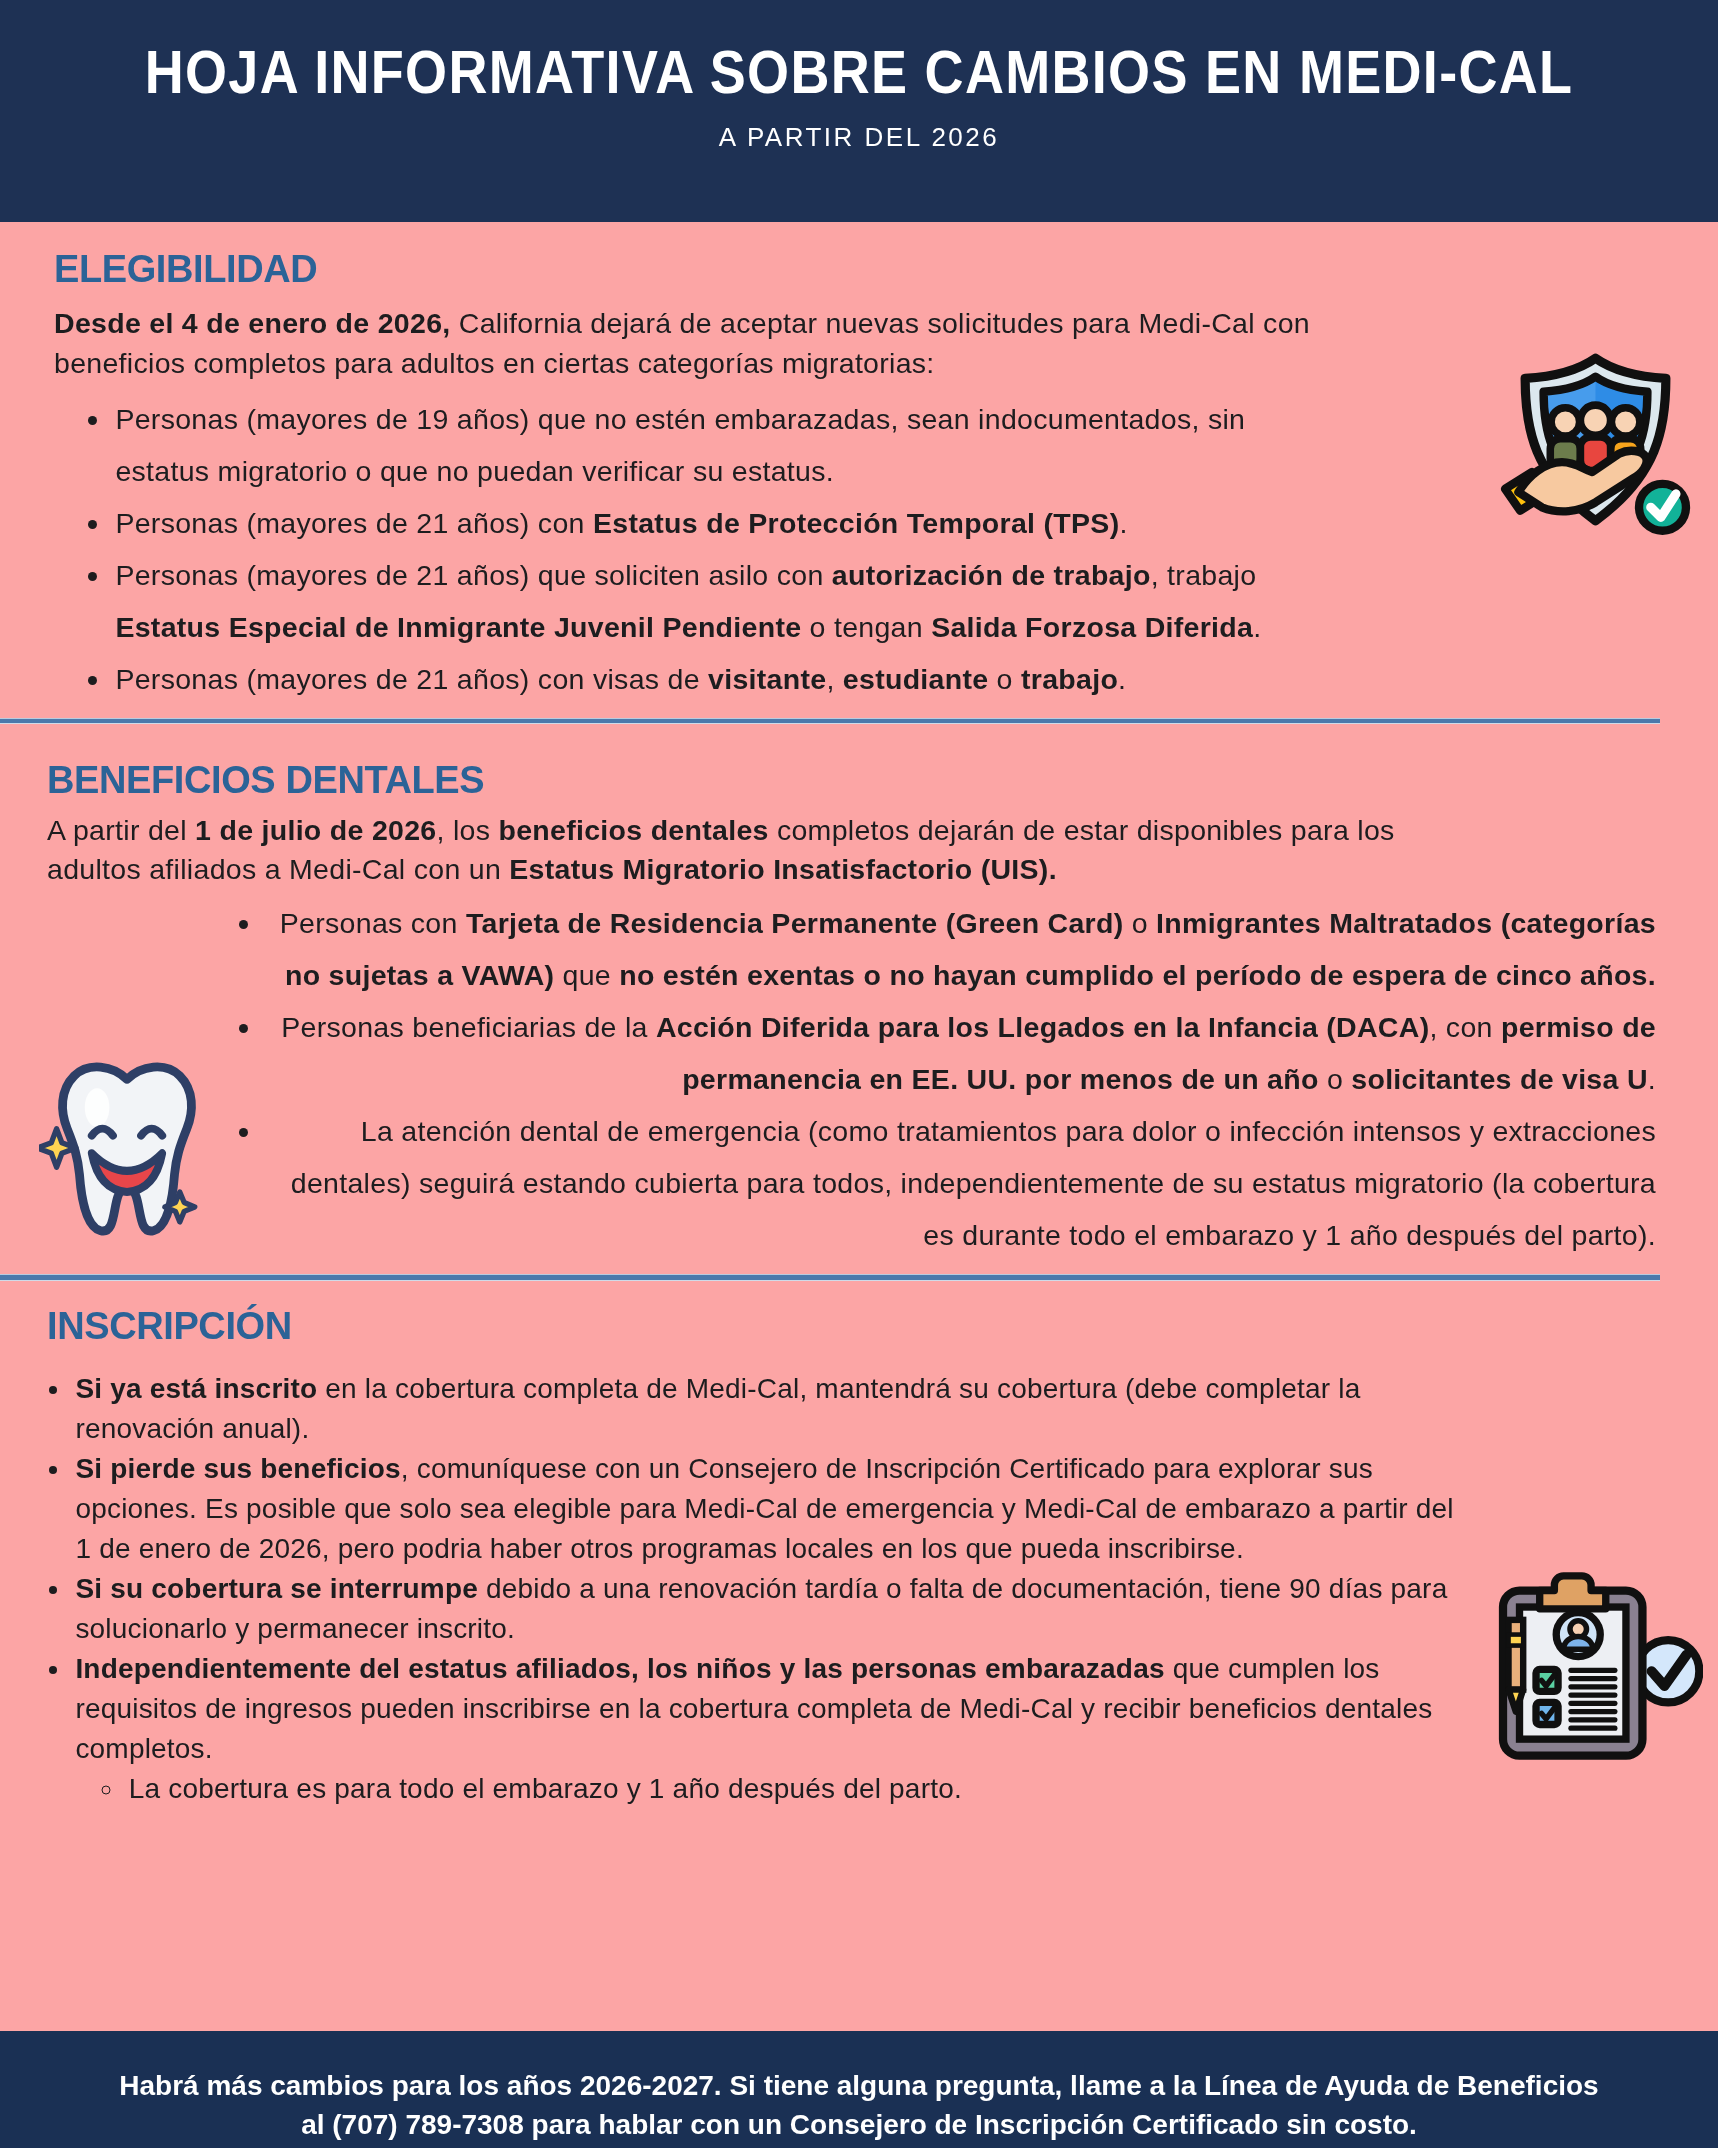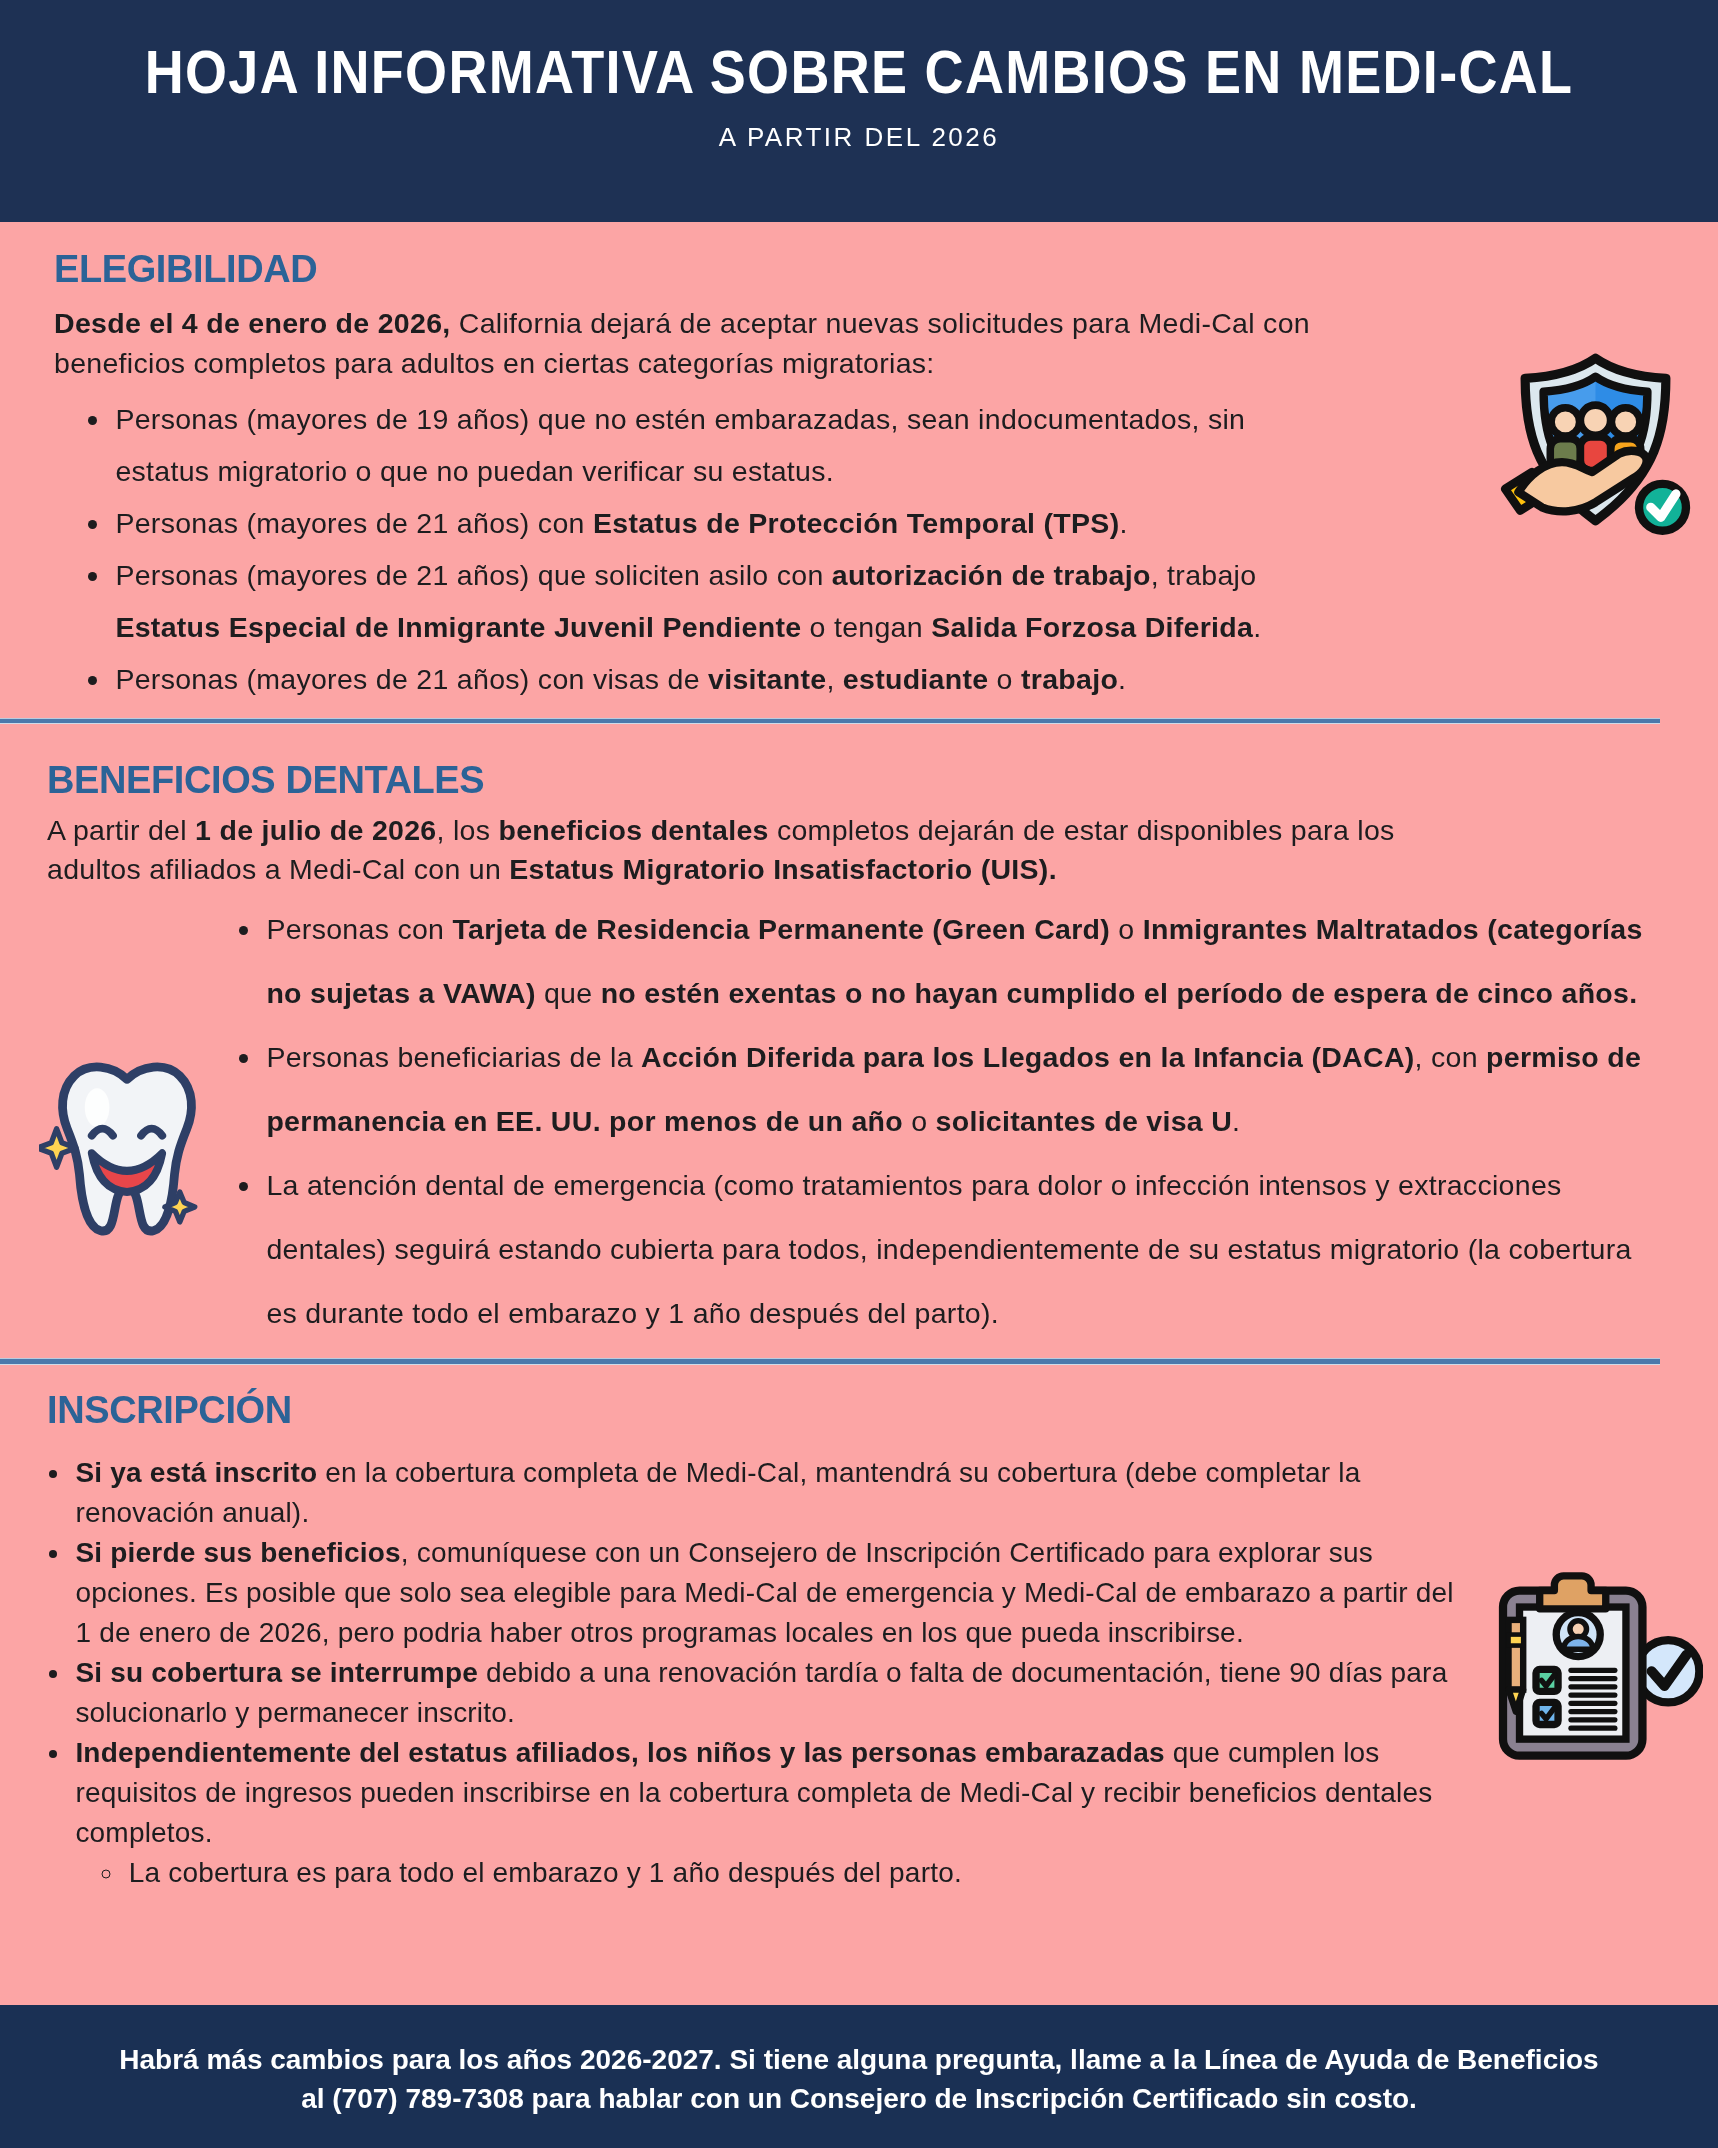--- a/index.html
+++ b/index.html
@@ -80,21 +80,21 @@
   }
   .dental-note{
     margin:18.5px 0 0 47px;
     max-width:1536px;
     font-size:22.7px;line-height:35px;
   }
   .dental-list{
     margin:8.4px 0 0 201px;
     padding-left:62px;
     max-width:1455px;
-    font-size:28.5px;line-height:64px;letter-spacing:0.3px;
+    font-size:28.5px;line-height:52px;letter-spacing:0.3px;text-align:right;
   }
   .insc-list{
     margin:21px 0 0 17px;
     padding-left:55px;
     max-width:1448px;
     font-size:28px;line-height:40px;letter-spacing:0.2px;
   }
   .sub-list{
     list-style:circle;
     padding-left:50px;
@@ -102,21 +102,21 @@
   }
   
   .icon{position:absolute;}
   .icon svg{display:block;width:100%;height:100%;}
   .icon-shield{left:1495px;top:348px;width:201px;height:193px;}
   .icon-tooth{left:39px;top:1053px;width:176px;height:197px;}
   .icon-clipboard{left:1492px;top:1571px;width:211px;height:195px;}
   
   .footer{
     position:absolute;left:0;bottom:0;
-    width:100%;height:143px;
+    width:100%;height:117px;
     background:var(--footer-bg,#1a3054);
     box-sizing:border-box;
     padding-top:35px;
   }
   .footer-text{
     margin:0 auto;
     max-width:1502px;
     text-align:center;
     color:#ffffff;
     font-size:28px;font-weight:700;line-height:39px;

